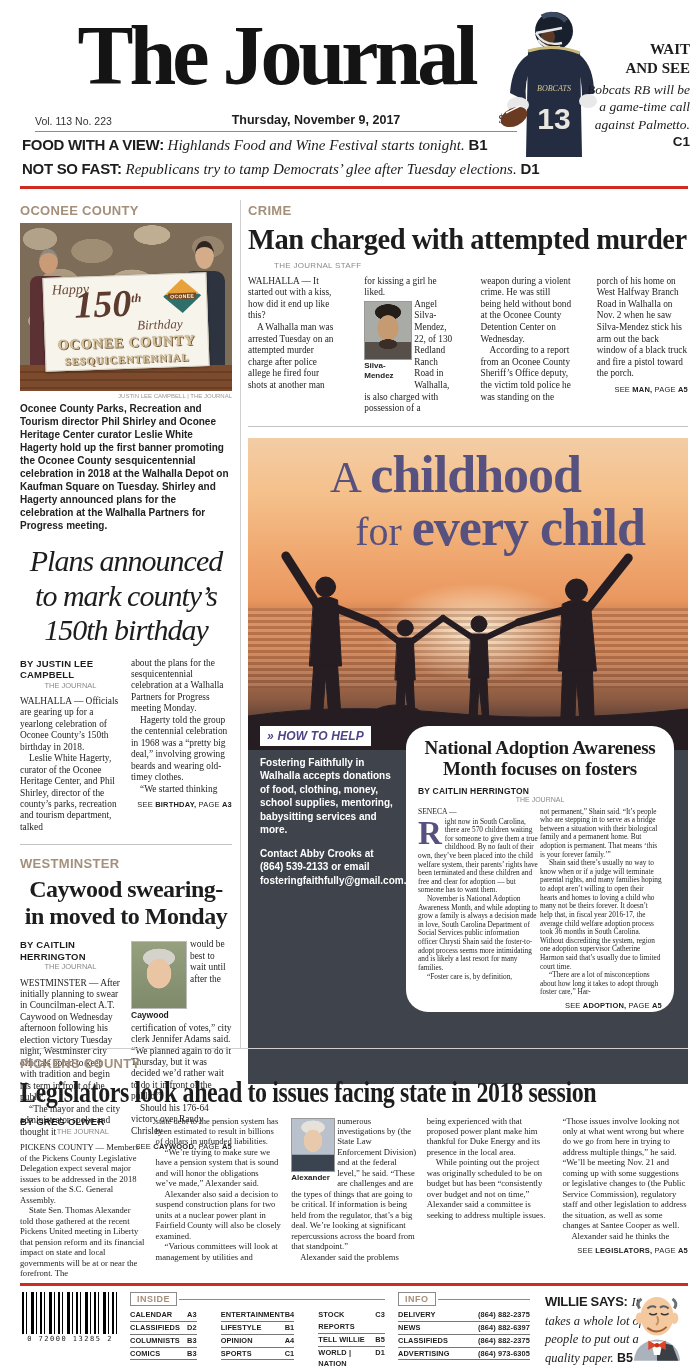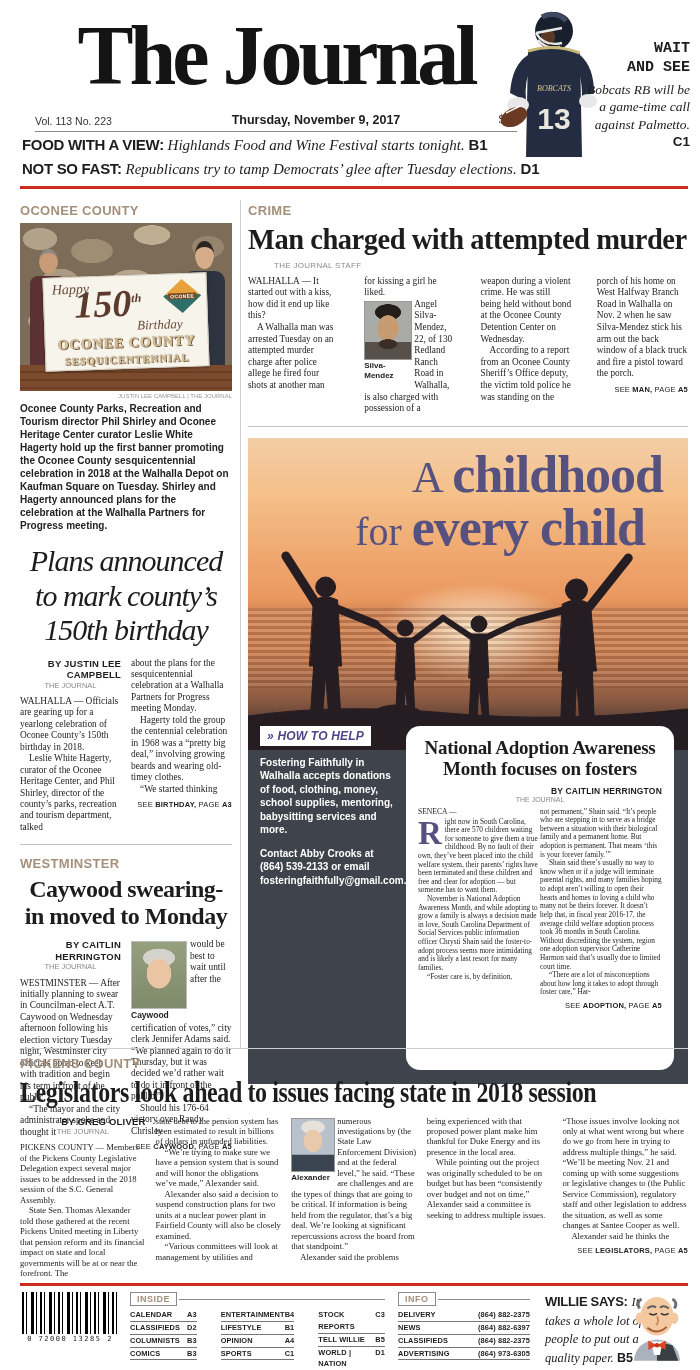--- a/index.html
+++ b/index.html
@@ -14,30 +14,30 @@
   .mast-vol{font-family:"Liberation Sans",sans-serif;font-size:10.5px;color:#333;width:140px}
   .mast-date{font-family:"Liberation Sans",sans-serif;font-weight:bold;font-size:12.5px;flex:1;text-align:center}
   .mast-price{font-family:"Liberation Serif",serif;font-size:12px;width:60px;text-align:right}
   .mast-price sup{font-size:6.5px}
   .teasers{position:absolute;left:22px;top:133px;width:500px}
   .teaser{font-size:15px;line-height:1.55;white-space:nowrap}
   .tlabel{font-family:"Liberation Sans",sans-serif;font-weight:bold;letter-spacing:-.3px}
   .ttext{font-style:italic}
   .tpage{font-family:"Liberation Sans",sans-serif;font-weight:bold}
   .promo{position:absolute;right:10px;top:40px;width:108px;text-align:right}
-  .promo-t{font-family:Liberation Mono, monospace;font-weight:bold;font-size:15px;line-height:1.25}
+  .promo-t{font-family:Liberation Serif, serif;font-weight:bold;font-size:15px;line-height:1.25}
   .promo-x{font-style:italic;font-size:13.5px;line-height:1.3;margin-top:3px}
   .promo-x b{font-style:normal;font-family:"Liberation Sans",sans-serif}
   .player{position:absolute;left:498px;top:6px;width:100px;height:172px}
   .redrule{position:absolute;left:20px;right:12px;top:186px;height:3px;background:#cf2b1e}
   .redrule2{position:absolute;left:20px;right:12px;top:1283px;height:3px;background:#cf2b1e}
   
   .sechead{font-family:"Liberation Sans",sans-serif;font-weight:bold;font-size:13px;
       color:#a5907c;letter-spacing:.3px;margin:0 0 5px}
-  .byline{font-family:"Liberation Sans",sans-serif;font-weight:bold;font-size:9.5px;text-align:right;letter-spacing:.2px}
+  .byline{font-family:"Liberation Sans",sans-serif;font-weight:bold;font-size:9.5px;text-align:left;letter-spacing:.2px}
   .org{font-family:"Liberation Sans",sans-serif;font-size:7.5px;color:#8a8a8a;text-align:center;margin-bottom:6px}
   p{margin:0}
   .col p + p{text-indent:9px}
   .jump{font-family:"Liberation Sans",sans-serif;font-size:7.5px;text-align:right;margin-top:5px;color:#222;letter-spacing:.2px}
   .jump b{font-weight:bold}
   .divider{border-top:1px solid #c2c2c2;margin:11px 0}
   .vdiv{position:absolute;left:240px;top:200px;height:848px;width:1px;background:#cfcfcf}
   .hdiv-pickens{position:absolute;left:20px;right:12px;top:1048px;height:1px;background:#cfcfcf}
   
   .leftcol{position:absolute;left:20px;top:203px;width:212px}
@@ -107,30 +107,30 @@
   
   .feature{position:relative;width:440px;height:646px;margin-top:10px}
   .f-photo{position:absolute;left:0;top:0;right:0;height:312px;overflow:hidden;
     background:
      radial-gradient(140px 70px at 52% 62%,rgba(255,246,220,.95),rgba(255,246,220,0) 70%),
      linear-gradient(180deg,#f3cda6 0%,#f5c08a 18%,#efa76f 38%,#e9975f 52%,#d08455 56%,#c97c4f 68%,#8a5a42 84%,#3a2c2c 96%,#2b2226 100%)}
   .f-sea{position:absolute;left:0;right:0;top:170px;height:80px;
      background:repeating-linear-gradient(180deg,rgba(120,70,50,.25) 0 3px,rgba(255,220,180,.18) 3px 6px)}
   .f-sil{position:absolute;left:0;bottom:0;width:100%;height:210px}
   .f-title{position:absolute;left:0;right:0;top:10px;color:#57517f;font-family:"Liberation Serif",serif;line-height:1.02}
-  .f-t1{text-align:right;padding-right:25px;font-size:44px}
+  .f-t1{text-align:center;padding-right:25px;font-size:44px}
   .f-t1 b{font-size:52px;letter-spacing:-1px}
   .f-t2{text-align:center;padding-left:64px;font-size:40px}
   .f-t2 b{font-size:52px;letter-spacing:-1px}
   .f-dark{position:absolute;left:0;right:0;top:312px;bottom:0;background:#3f434b}
   .howto{position:absolute;left:12px;top:288px;width:136px}
   .howto-label{display:inline-block;background:#fff;color:#4c4687;font-family:"Liberation Sans",sans-serif;
      font-style:italic;font-weight:bold;font-size:12px;padding:3px 7px;letter-spacing:.2px}
   .howto p{color:#fff;font-family:"Liberation Sans",sans-serif;font-weight:bold;font-size:10px;line-height:1.35;margin-top:10px}
-  .card{position:absolute;left:158px;top:288px;width:268px;height:344px;background:#fff;border-radius:14px;
+  .card{position:absolute;left:158px;top:288px;width:268px;height:286px;background:#fff;border-radius:22px;
      padding:12px 12px 8px;box-sizing:border-box}
   .card-head{font-weight:bold;font-size:19px;line-height:1.1;text-align:center;margin-bottom:6px;letter-spacing:-.3px}
   .card .byline{font-size:8.5px}
   .card .org{font-size:7px;margin-bottom:5px}
   .card-cols{display:flex;gap:0}
   .card-cols .col{flex:1;font-size:7.3px;line-height:1.18}
   .dateline{font-size:7.6px;margin-bottom:1px}
   .dropcap{float:left;font-weight:bold;font-size:33px;line-height:.82;color:#57517f;padding:2px 3px 0 0;font-family:"Liberation Serif",serif}
   
   .pickens{position:absolute;left:20px;right:12px;top:1056px}

